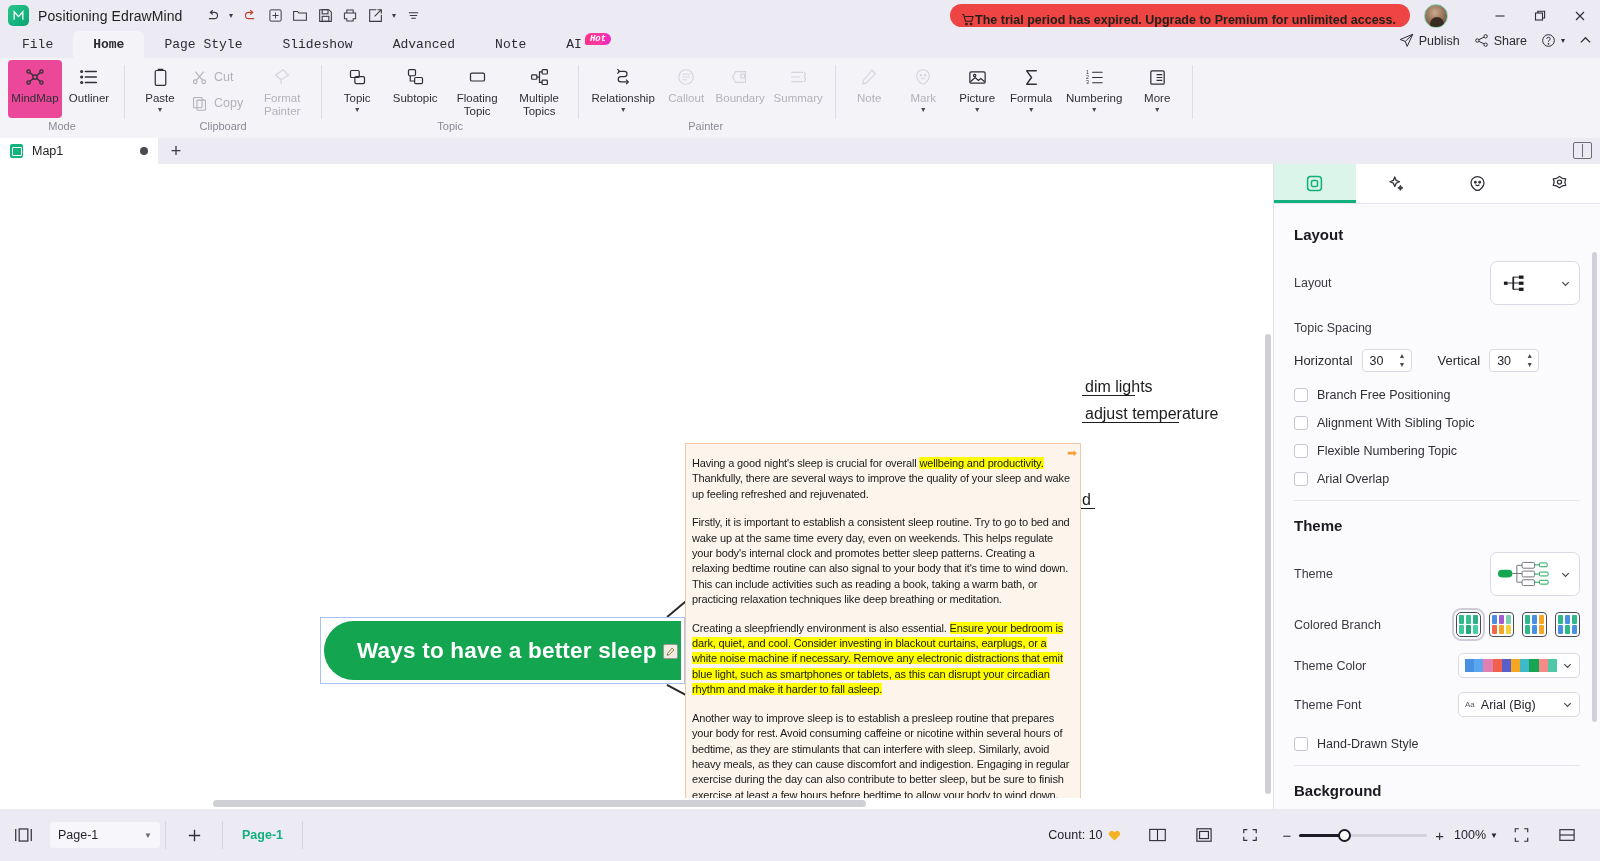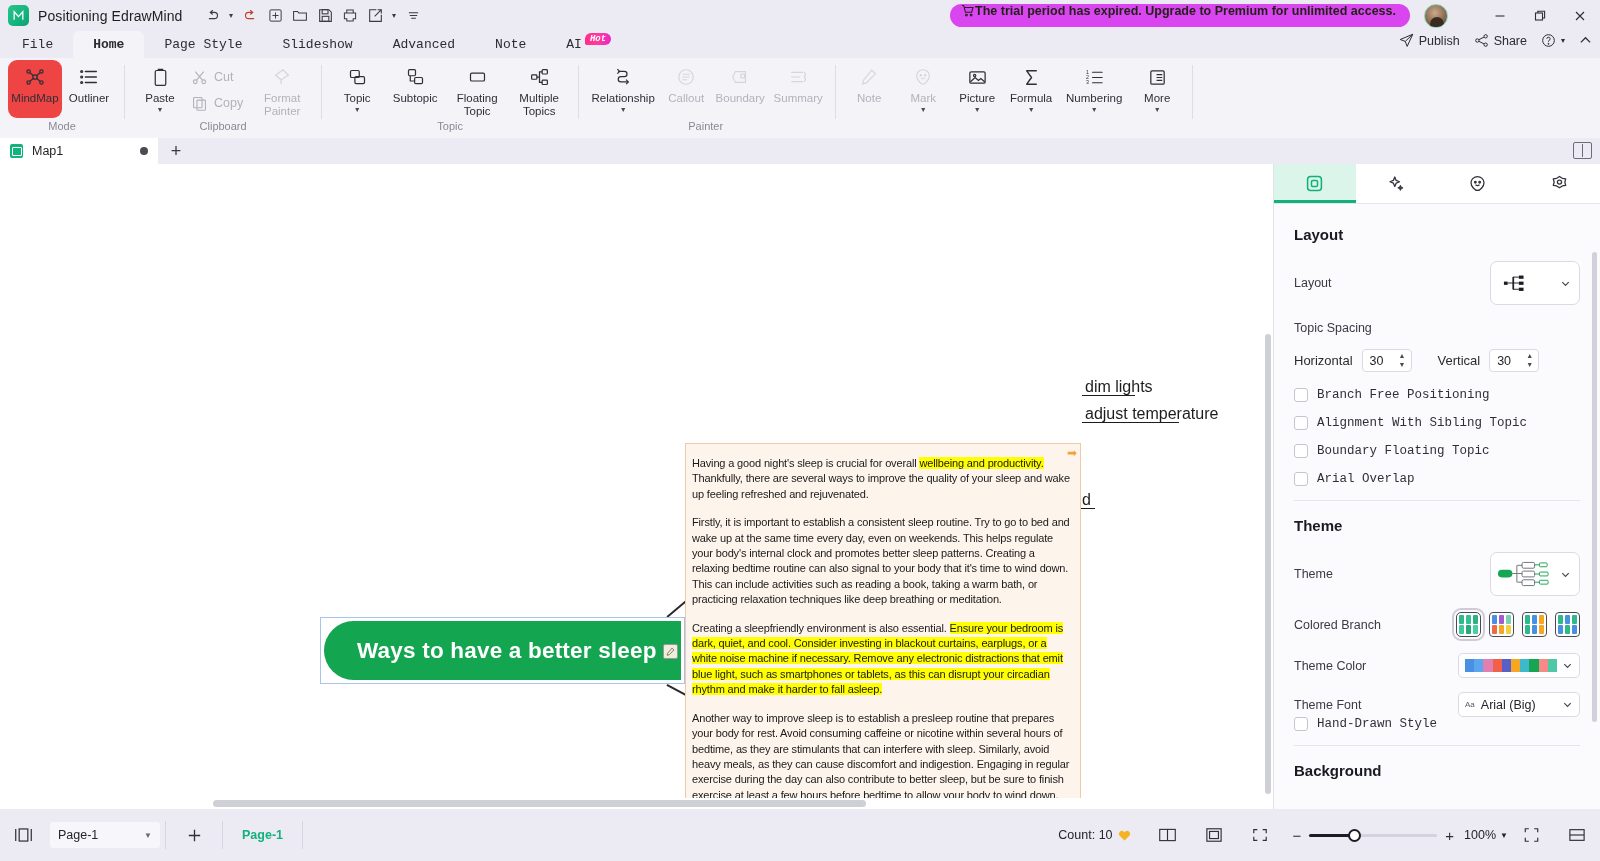--- a/index.html
+++ b/index.html
@@ -25,22 +25,22 @@
   }
   .app-title { font-size:14px; color:#1e1e1e; letter-spacing:.1px; }
   .qat { display:flex; align-items:center; margin-left:18px; gap:2px; }
   .qat .qbtn {
     width:23px; height:23px; display:flex; align-items:center; justify-content:center;
     color:#3b3b44; border-radius:3px; cursor:default;
   }
   .qat .caret { width:11px; height:23px; display:flex; align-items:center; justify-content:center; color:#3b3b44; font-size:8px; }
   .trial {
     position:absolute; right:190px; top:4px; height:23px;
-    background:#d946ef; border-radius:12px; padding:0 14px 0 11px;
-    display:flex; align-items:flex-start; 
+    background:#ef4444; border-radius:12px; padding:0 14px 0 11px;
+    display:flex; align-items:flex-end; 
     font-size:12.5px; font-weight:bold; color:#23211a; white-space:nowrap;
   }
   .avatar {
     position:absolute; right:152px; top:4px; width:24px; height:24px; border-radius:50%;
     background:radial-gradient(circle at 45% 35%, #caa98c 0%, #8d6b52 55%, #55402f 100%);
     border:1.5px solid #7fd8b6; overflow:hidden;
   }
   .avatar:after{
     content:""; position:absolute; left:5px; top:12px; width:14px; height:12px;
     background:#3a2b20; border-radius:7px 7px 0 0;
@@ -75,21 +75,21 @@
   .group { position:relative; height:78px; display:flex; flex-direction:column; align-items:center; }
   .group .items { display:flex; align-items:flex-start; height:62px; padding:0 8px; }
   .glabel { font-size:11px; color:#8a8a95; margin-top:-2px; }
   .gsep { width:1px; height:54px; background:#dedce6; margin-top:5px; align-self:flex-start; }
   .btn {
     width:54px; min-height:58px; display:flex; flex-direction:column; align-items:center;
     padding-top:5px; border-radius:4px; color:#2f2f38; text-align:center;
   }
   .btn.wide { width:62px; }
   .btn.xwide { width:72px; }
-  .btn.sel { background:#ef4444;border-radius:9px; }
+  .btn.sel { background:#ec4899; }
   .btn .ico { height:24px; display:flex; align-items:center; justify-content:center; }
   .btn .lbl { font-size:11.5px; line-height:13px; margin-top:3px; }
   .btn .dd { font-size:7px; line-height:8px; margin-top:1px; color:#4a4a55; }
   .btn.dis { color:#b2b2bb; }
   .btn.dis .ico svg { opacity:.45; }
   .smallbtn { display:flex; align-items:center; gap:6px; height:26px; padding:0 8px 0 4px; border-radius:4px; font-size:12.5px; color:#b2b2bb; }
   .stack { display:flex; flex-direction:column; padding-top:4px; }
 
   
   .docstrip {
@@ -158,42 +158,42 @@
   .row { display:flex; align-items:center; margin-bottom:16px; }
   .row .rl { font-size:12.5px; color:#3a3a44; }
   .selbox {
     margin-left:auto; width:90px; height:44px; border:1px solid #ddd9e4; border-radius:7px;
     background:#fff; display:flex; align-items:center; justify-content:space-between; padding:0 8px 0 12px;
   }
   .subhead { font-size:12.5px; color:#3a3a44; margin:2px 0 14px; }
   .spinrow { display:flex; align-items:center; margin-bottom:16px; }
   .spin { width:50px; height:23px; border:1px solid #ddd9e4; border-radius:4px; background:#fff; display:flex; align-items:center; padding-left:7px; font-size:12.5px; color:#24242c; position:relative; margin-left:9px; }
   .spin .arrows { position:absolute; right:5px; top:2px; display:flex; flex-direction:column; gap:2px; font-size:7px; color:#4a4a55; line-height:7px; }
-  .cbrow { display:flex; align-items:center; gap:9px; margin-bottom:14px;font-family:Liberation Mono, monospace; }
+  .cbrow { display:flex; align-items:center; gap:9px; margin-bottom:14px; }
   .cb { width:14px; height:14px; border:1px solid #c7c4d1; border-radius:3px; background:#fff; }
   .cbl { font-size:12.5px; color:#2f2f38; }
   .divider { height:1px; background:#e6e4ec; margin:6px 0 16px; }
   .swatchbox { margin-left:auto; width:122px; height:25px; border:1px solid #ddd9e4; border-radius:5px; background:#fff; display:flex; align-items:center; padding:0 6px; }
   .swatches { display:flex; height:13px; flex:1; }
   .swatches i { flex:1; }
   .themebox { margin-left:auto; width:90px; height:44px; border:1px solid #ddd9e4; border-radius:7px; background:#fff; display:flex; align-items:center; justify-content:space-between; padding:0 8px 0 6px; }
   .cbranches { margin-left:auto; display:flex; gap:8px; }
   .cbsw { width:25px; height:25px; border:1.5px solid #4a4a55; border-radius:4px; display:grid; grid-template-columns:1fr 1fr 1fr; grid-template-rows:1fr 1fr; gap:1.5px; padding:2px; background:#fff; }
   .cbsw.sel { outline:2px solid #cfcbd9; outline-offset:2px; border-radius:5px; }
   .cbsw i { border-radius:1px; }
   .fontbox { margin-left:auto; width:122px; height:25px; border:1px solid #ddd9e4; border-radius:5px; background:#fff; display:flex; align-items:center; gap:6px; padding:0 6px; font-size:12.5px; color:#24242c; }
   .rscroll { position:absolute; right:3px; top:48px; width:5px; height:470px; background:#d2d0da; border-radius:3px; }
 
   
   .status { position:absolute; left:0; top:809px; width:1600px; height:52px; background:#eceaf2; display:flex; align-items:center; }
   .sbtn { width:46px; height:52px; display:flex; align-items:center; justify-content:center; color:#2f2f38; }
   .pagesel { width:110px; height:26px; background:#f7f6fa; border-radius:3px; display:flex; align-items:center; padding:0 8px; font-size:12.5px; color:#24242c; margin-left:4px; }
   .vsep { width:1px; height:28px; background:#d8d5e0; margin:0 5px; }
   .pagechip { font-size:12.5px; color:#12b07c; font-weight:bold; padding:0 14px; }
-  .statusright { margin-left:auto; display:flex; align-items:center; gap:0; }
+  .statusright { margin-left:auto; display:flex; align-items:center; gap:0; padding-right:10px; }
   .count { font-size:12.5px; color:#24242c; display:flex; align-items:center; gap:5px; margin-right:14px; }
   .zoomslider { display:flex; align-items:center; gap:8px; margin:0 10px; }
   .track { width:128px; height:3px; background:#d4d2dc; border-radius:2px; position:relative; }
   .track .fill { position:absolute; left:0; top:0; height:3px; width:46px; background:#1c1c24; border-radius:2px; }
   .knob { position:absolute; left:39px; top:-5px; width:13px; height:13px; border-radius:50%; background:#fff; border:2.3px solid #1c1c24; }
   .zlabel { font-size:12.5px; color:#24242c; display:flex; align-items:center; gap:4px; }
   svg { display:block; }
 </style>
 </head>
 <body>
@@ -741,21 +741,21 @@
       <div class="cbrow">
         <span class="cb"></span>
         <span class="cbl">Branch Free Positioning</span>
       </div>
       <div class="cbrow">
         <span class="cb"></span>
         <span class="cbl">Alignment With Sibling Topic</span>
       </div>
       <div class="cbrow">
         <span class="cb"></span>
-        <span class="cbl">Boundary Floating Topic</span>
+        <span class="cbl">Flexible Numbering Topic</span>
       </div>
       <div class="cbrow">
         <span class="cb"></span>
         <span class="cbl">Arial Overlap</span>
       </div>
 
       <div class="divider"></div>
 
       <div class="sec-title">Theme</div>
 
@@ -837,21 +837,21 @@
               <i style="background:#4fc8a8"></i>
           </div>
           <span style="margin-left:5px">
               <svg width="11" height="11" viewBox="0 0 12 12" fill="none" stroke="#4a4a55" stroke-width="1.4">
                 <polyline points="2.5,4.5 6,8 9.5,4.5"></polyline>
               </svg>
             </span>
         </div>
       </div>
 
-      <div class="row" style="margin-bottom:0;">
+      <div class="row" style="margin-bottom:20px;">
         <span class="rl">Theme Font</span>
         <div class="fontbox">
           <span style="font-size:8px; color:#5a5a64;">Aa</span>
           <span>Arial (Big)</span>
           <span style="margin-left:auto">
               <svg width="11" height="11" viewBox="0 0 12 12" fill="none" stroke="#4a4a55" stroke-width="1.4">
                 <polyline points="2.5,4.5 6,8 9.5,4.5"></polyline>
               </svg>
             </span>
         </div>

